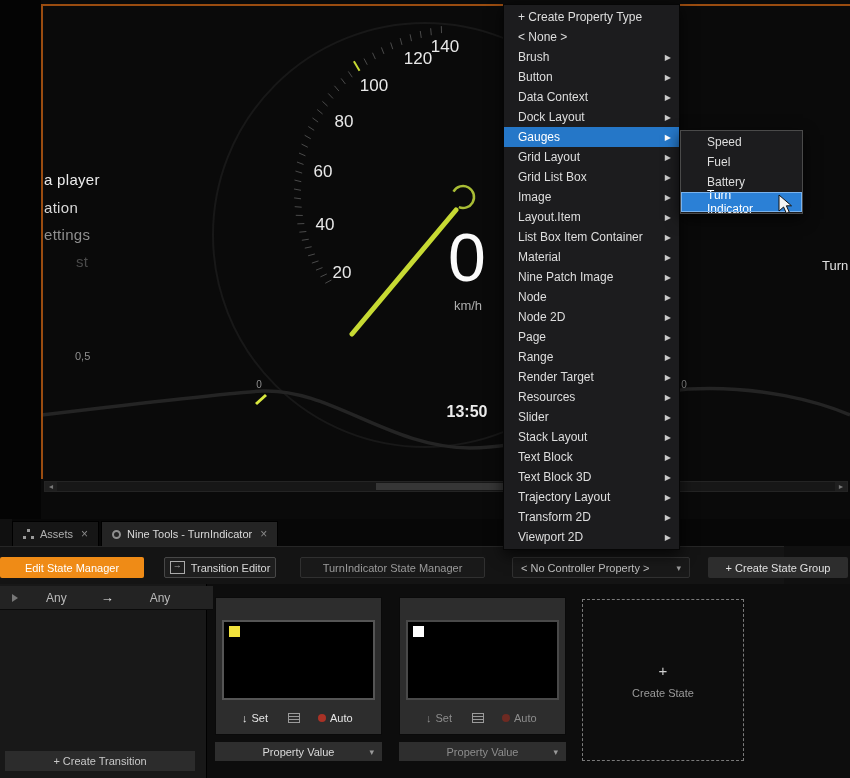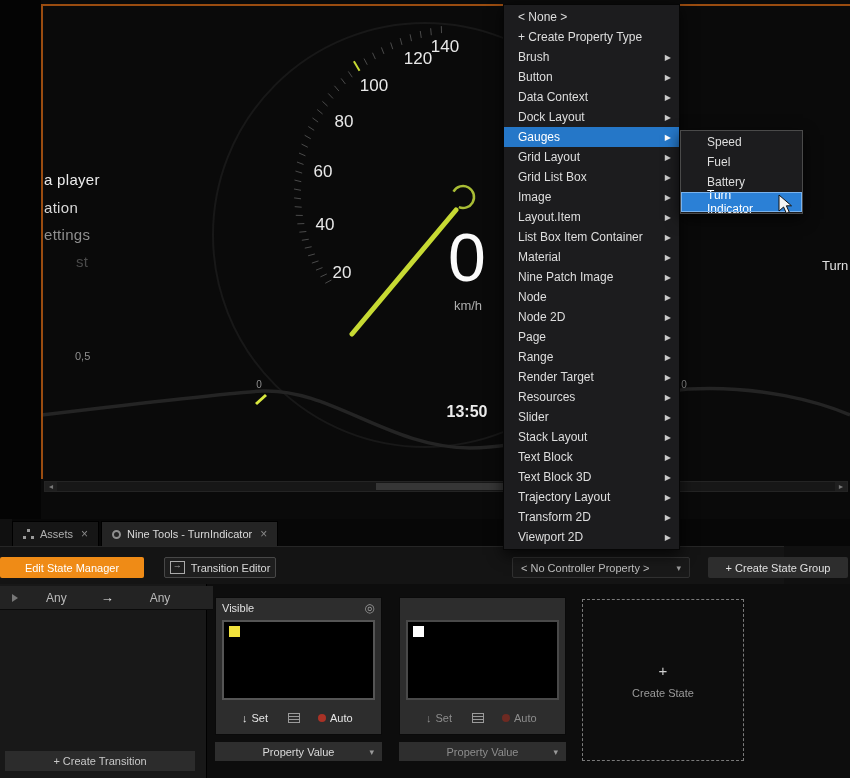--- a/index.html
+++ b/index.html
@@ -203,20 +203,23 @@
   </div>
 
   <div id="toolbar">
     <div class="tbtn" id="btn-esm">
       <span>Edit State Manager</span>
     </div>
     <div class="tbtn" id="btn-te">
       <span class="te-icon"></span>
       <span>Transition Editor</span>
     </div>
+    <div class="tbtn" id="lbl-sm">
+      <span>TurnIndicator State Manager</span>
+    </div>
     <div class="tbtn" id="dd-ncp">
       <span>&lt; No Controller Property &gt;</span>
       <span class="caret">▾</span>
     </div>
     <div class="tbtn" id="btn-csg">
       <span>+ Create State Group</span>
     </div>
   </div>
 
   <div id="content">
@@ -227,25 +230,20 @@
         <span class="any1">Any</span>
         <span class="trans-arrow">→</span>
         <span class="any2">Any</span>
       </div>
       <div class="create-trans">
         <span>+ Create Transition</span>
       </div>
     </div>
 
     <div class="state-card" id="card-visible">
-      <div class="hd">
-        <span>Visible</span>
-        <span class="sp"></span>
-        <span class="target">◎</span>
-      </div>
       <div class="thumb">
         <div class="chip yellow"></div>
       </div>
       <div class="foot">
         <span class="down">↓</span>
         <span>Set</span>
         <span class="grid-icon"></span>
         <span class="dot"></span>
         <span>Auto</span>
       </div>
@@ -274,24 +272,24 @@
     </div>
 
     <div class="create-state">
       <span class="plus">+</span>
       <span>Create State</span>
     </div>
   </div>
 
   <div id="context-menu">
       <div class="menu-item">
+        <span>+ Create Property Type</span>
+      </div>
+      <div class="menu-item">
         <span>&lt; None &gt;</span>
-      </div>
-      <div class="menu-item">
-        <span>+ Create Property Type</span>
       </div>
       <div class="menu-item">
         <span>Brush</span>
         <span class="arrow">▶</span>
       </div>
       <div class="menu-item">
         <span>Button</span>
         <span class="arrow">▶</span>
       </div>
       <div class="menu-item">

